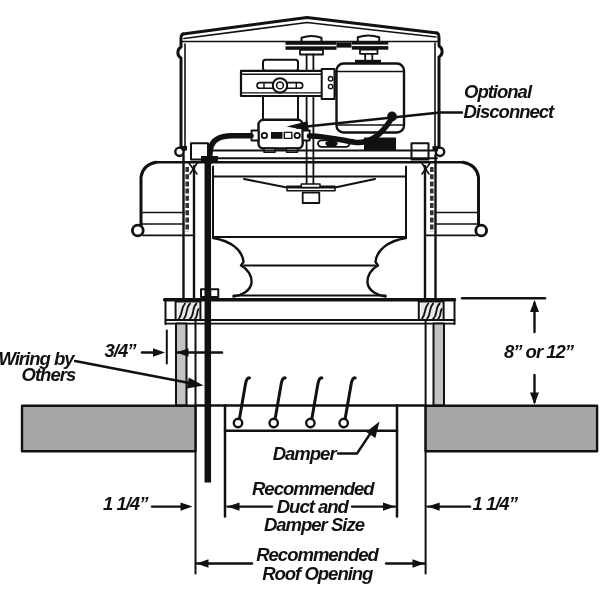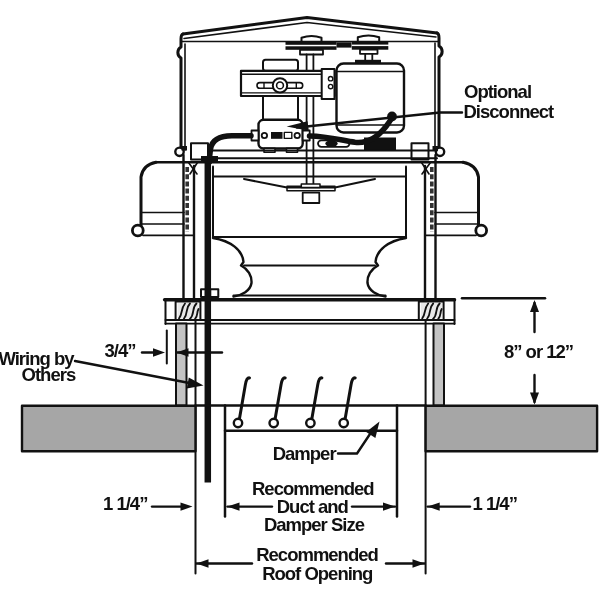--- a/index.html
+++ b/index.html
@@ -1,16 +1,16 @@
 <!DOCTYPE html>
 <html><head>
 <meta charset="utf-8">
 <style>
   html,body{margin:0;padding:0;background:#fff;}
-  .wrap{width:600px;height:600px;position:relative;background:#fff;filter:grayscale(1);}
+  .wrap{width:600px;height:600px;position:relative;background:#fff;filter:grayscale(1);font-style:italic;}
   text{font-family:"Liberation Sans",sans-serif;font-weight:bold;fill:#111;-webkit-font-smoothing:antialiased;}
 </style>
 </head>
 <body>
 <div class="wrap">
 <svg width="600" height="600" viewBox="0 0 600 600" xmlns="http://www.w3.org/2000/svg" style="transform:translateZ(0);">
 <rect x="0" y="0" width="600" height="600" fill="#ffffff"></rect>
 <g stroke="#111" fill="none" stroke-linecap="round" stroke-linejoin="round">
 
 <path d="M183,34 L307,17.5 L437,33" stroke-width="3"></path>

